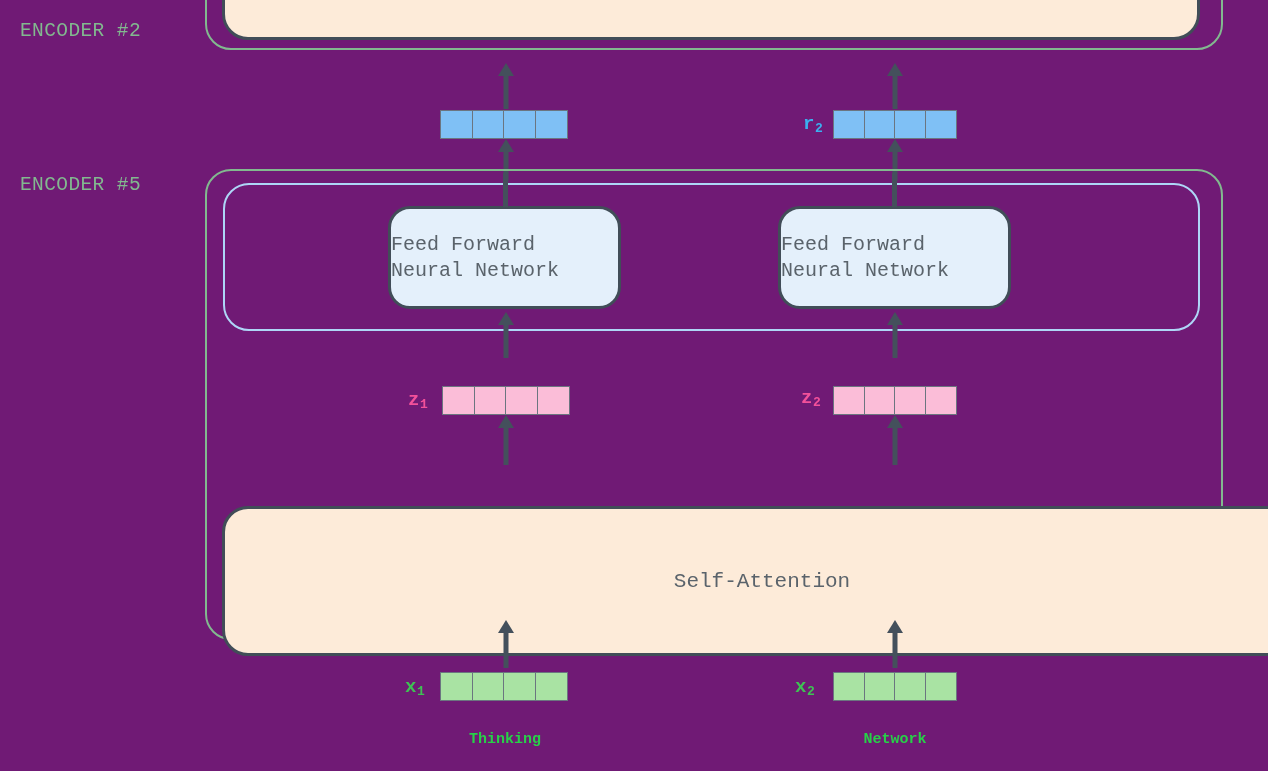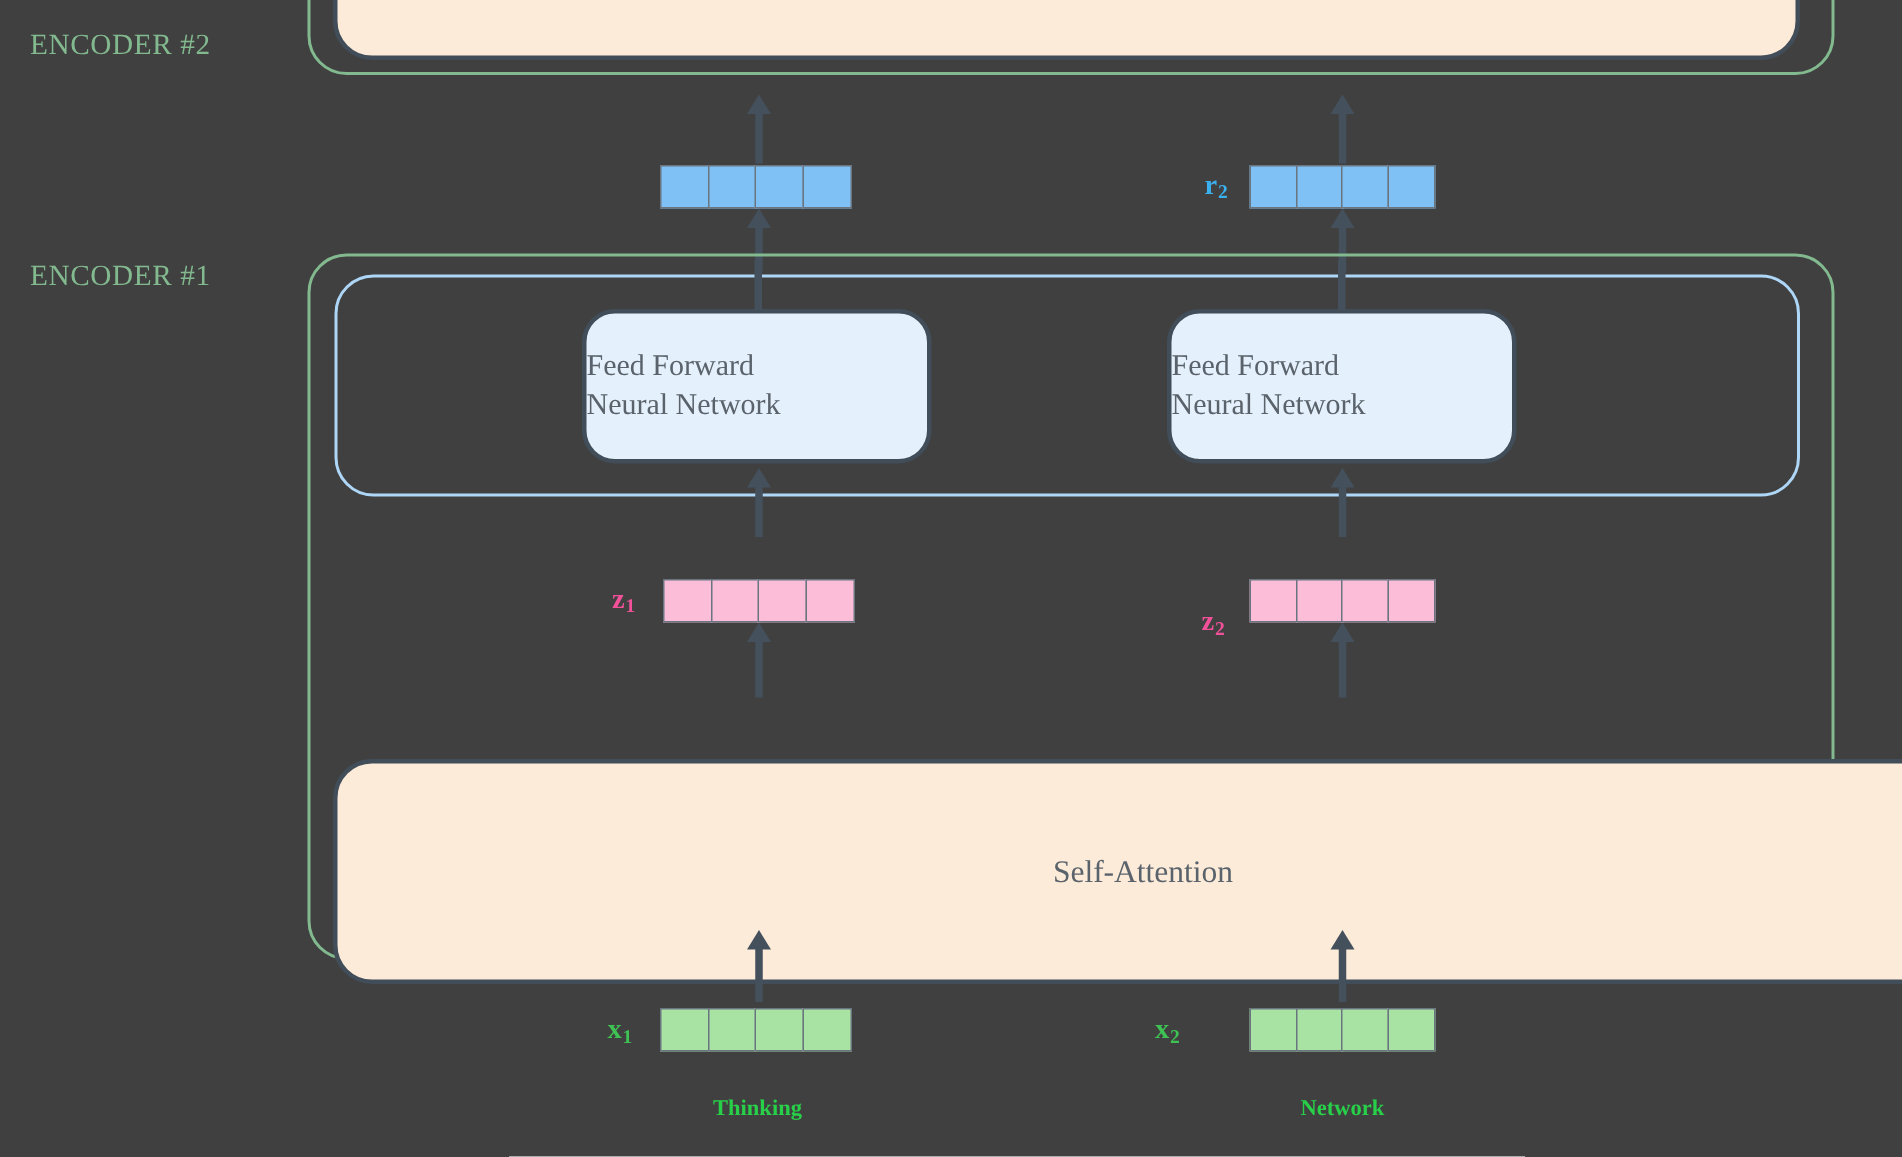--- a/index.html
+++ b/index.html
@@ -4,22 +4,22 @@
 <style>
   html, body {
     margin: 0;
     padding: 0;
     background: #ffffff;
   }
   #canvas {
     position: relative;
     width: 1268px;
     height: 771px;
-    background: #404040;
-    font-family: Liberation Serif, serif;
+    background: #701a75;
+    font-family: Liberation Mono, monospace;
     overflow: hidden;
   }
 
   
   .encoder-frame {
     position: absolute;
     border: 2.5px solid #82b98f;
     border-radius: 26px;
     box-sizing: border-box;
     background: transparent;
@@ -196,21 +196,21 @@
   </div>
   <div class="vector vec-blue" style="left:833px; top:110px; height:29px;">
     <div class="cell" style="width:32px;"></div>
     <div class="cell" style="width:32px;"></div>
     <div class="cell" style="width:32px;"></div>
     <div class="cell" style="width:32px;"></div>
   </div>
 
   <div class="encoder-frame" style="left:205px; top:169px; width:1018px; height:471px;"></div>
 
-  <div class="encoder-label" style="left:20px; top:174px;">ENCODER #1</div>
+  <div class="encoder-label" style="left:20px; top:174px;">ENCODER #5</div>
 
   <div class="ffn-container" style="left:223px; top:183px; width:977px; height:148px;"></div>
 
   <div class="ffn-box" style="left:388px; top:206px; width:233px; height:103px;">
     <span>Feed Forward</span>
     <span>Neural Network</span>
   </div>
 
   <div class="ffn-box" style="left:778px; top:206px; width:233px; height:103px;">
     <span>Feed Forward</span>
@@ -232,21 +232,21 @@
   <div class="vec-label lbl-pink" style="left:408px; top:389px;">
     <span>z</span><sub>1</sub>
   </div>
   <div class="vector vec-pink" style="left:442px; top:386px; height:29px;">
     <div class="cell" style="width:33px;"></div>
     <div class="cell" style="width:33px;"></div>
     <div class="cell" style="width:33px;"></div>
     <div class="cell" style="width:33px;"></div>
   </div>
 
-  <div class="vec-label lbl-pink" style="left:801px; top:404px;">
+  <div class="vec-label lbl-pink" style="left:801px; top:387px;">
     <span>z</span><sub>2</sub>
   </div>
   <div class="vector vec-pink" style="left:833px; top:386px; height:29px;">
     <div class="cell" style="width:32px;"></div>
     <div class="cell" style="width:32px;"></div>
     <div class="cell" style="width:32px;"></div>
     <div class="cell" style="width:32px;"></div>
   </div>
 
   <div class="arrow" style="left:497px; top:415px; width:17px; height:50px;">
@@ -274,21 +274,21 @@
   <div class="vec-label lbl-green" style="left:405px; top:676px;">
     <span>x</span><sub>1</sub>
   </div>
   <div class="vector vec-green" style="left:440px; top:672px; height:29px;">
     <div class="cell" style="width:33px;"></div>
     <div class="cell" style="width:33px;"></div>
     <div class="cell" style="width:33px;"></div>
     <div class="cell" style="width:33px;"></div>
   </div>
 
-  <div class="vec-label lbl-green" style="left:770px; top:676px;">
+  <div class="vec-label lbl-green" style="left:795px; top:676px;">
     <span>x</span><sub>2</sub>
   </div>
   <div class="vector vec-green" style="left:833px; top:672px; height:29px;">
     <div class="cell" style="width:32px;"></div>
     <div class="cell" style="width:32px;"></div>
     <div class="cell" style="width:32px;"></div>
     <div class="cell" style="width:32px;"></div>
   </div>
 
   <div class="word" style="left:405px; top:731px; width:200px;">Thinking</div>

